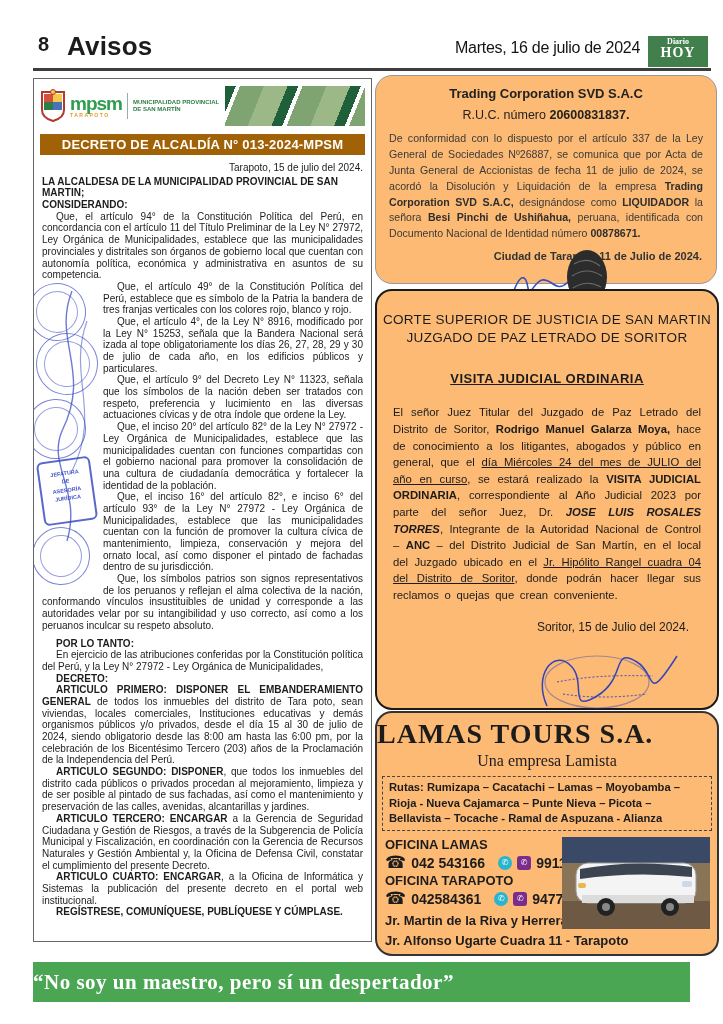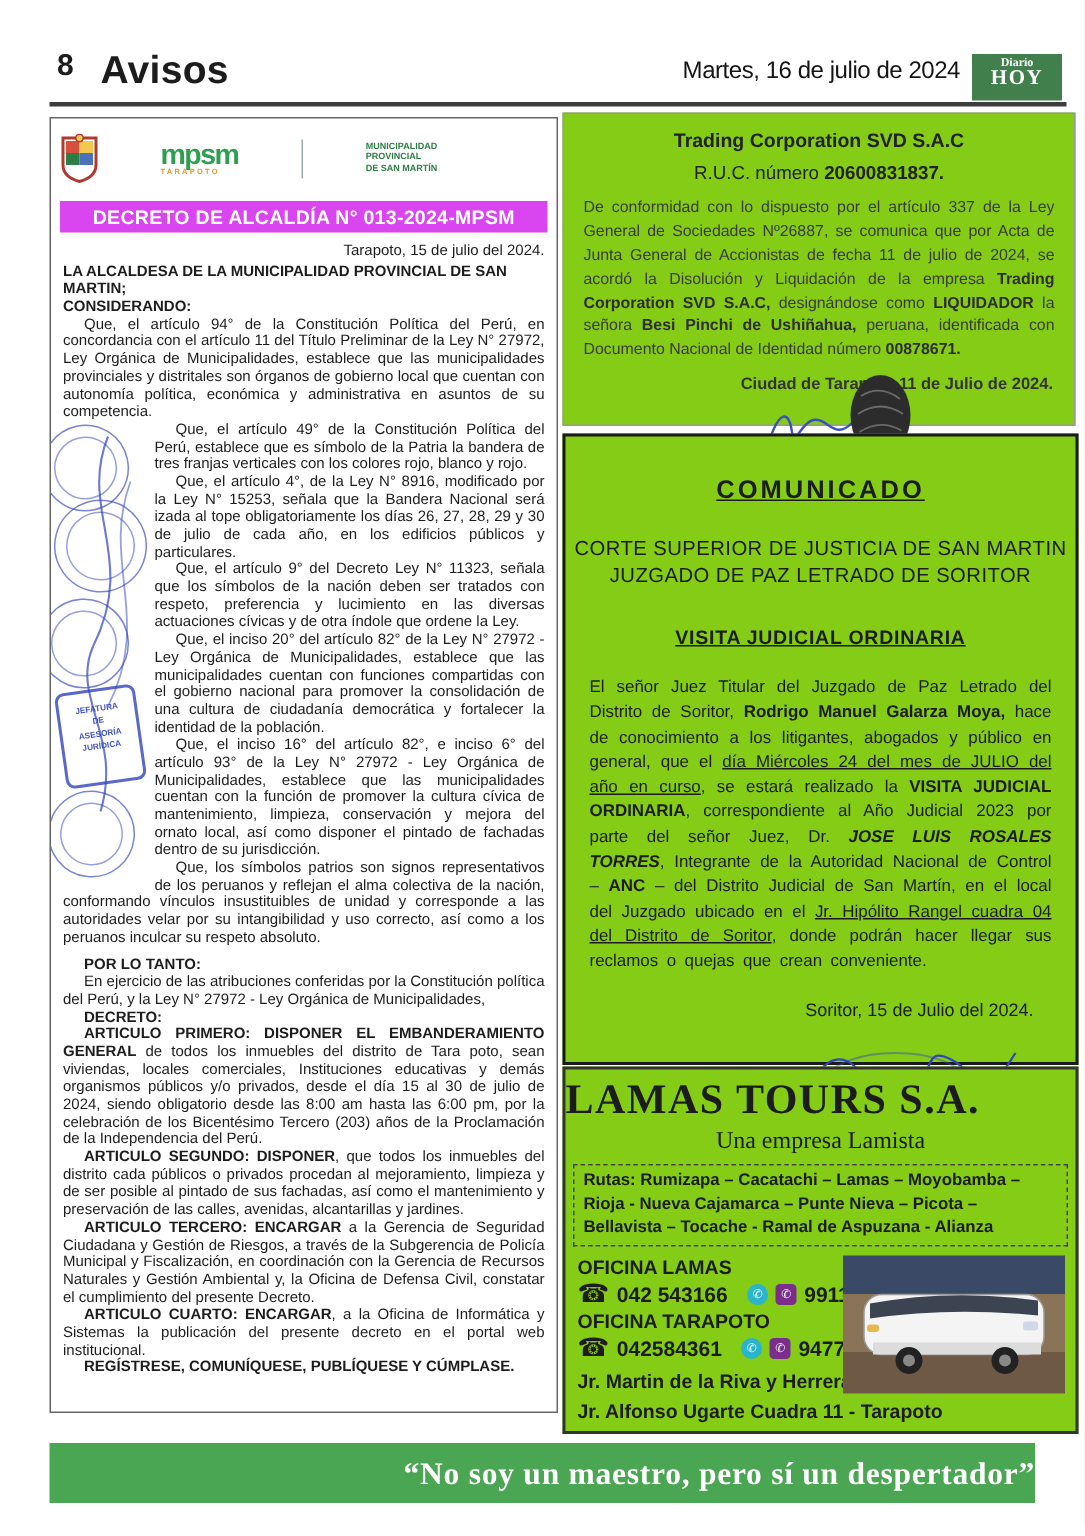--- a/index.html
+++ b/index.html
@@ -12,49 +12,49 @@
   .issue-date{position:absolute;right:83px;top:39px;font-size:16px;letter-spacing:-.3px;color:#141414;}
   .hoy-logo{position:absolute;left:648px;top:36px;width:60px;height:31px;background:#41804d;color:#fff;
             text-align:center;font-family:"Liberation Serif",serif;line-height:1;}
   .hoy-logo .sm{display:block;font-size:8px;font-weight:bold;padding-top:2px;}
   .hoy-logo .lg{display:block;font-size:14px;font-weight:bold;letter-spacing:1px;}
   .header-rule{position:absolute;left:33px;top:68px;width:678px;height:3px;background:#3d3d3d;}
 
   
   .decree-box{position:absolute;left:33px;top:78px;width:337px;height:862px;border:1px solid #666;
               background:#fff;overflow:hidden;}
-  .mpsm-banner{display:flex;align-items:center;height:44px;margin:5px 6px 0 6px;gap:37px;}
+  .mpsm-banner{display:flex;align-items:center;height:44px;margin:5px 6px 0 6px;}
   .arms-icon{width:26px;height:34px;flex:0 0 26px;}
   .mpsm-block{margin-left:4px;line-height:1;}
   .mpsm-abbr{font-size:19px;font-weight:bold;color:#2e9e4f;letter-spacing:-1px;}
   .mpsm-city{font-size:5px;font-weight:bold;color:#e09a2d;letter-spacing:1.5px;}
   .mpsm-div{width:1px;height:26px;background:#9aa;margin:0 5px;}
   .mpsm-org{font-size:6px;font-weight:bold;color:#2e7d46;line-height:1.25;}
   .banner-art{flex:1;height:40px;margin-left:6px;
       background:repeating-linear-gradient(112deg,#1f5f3a 0 10px,#ffffff 10px 14px,#7fa471 14px 36px,#9db887 36px 58px);}
-  .decree-titlebar{margin:6px 6px 0 6px;height:21px;background:#d946ef;color:#fff;font-weight:bold;
+  .decree-titlebar{margin:6px 6px 0 6px;height:21px;background:#a16207;color:#fff;font-weight:bold;
                    font-size:13px;text-align:center;line-height:21px;letter-spacing:.2px;}
   .decree-body{padding:4px 8px 0 8px;font-size:10px;line-height:1.17;}
   .decree-dateline{text-align:right;font-size:10px;margin:3px 0 2px 0;}
   .d-head{font-weight:bold;font-size:10px;margin:0;}
   .d-par{margin:0;text-align:justify;text-indent:14px;}
   .seal-float{float:left;width:57px;height:310px;position:relative;margin-right:4px;}
   .seal{position:absolute;border:1.5px solid rgba(48,66,190,.65);border-radius:50%;}
   .seal.s1{left:-14px;top:2px;width:56px;height:56px;transform:rotate(-12deg);}
   .seal.s2{left:-6px;top:52px;width:60px;height:60px;transform:rotate(9deg);}
   .seal.s3{left:-16px;top:118px;width:58px;height:58px;transform:rotate(-4deg);}
   .seal.s5{left:-10px;top:246px;width:56px;height:56px;transform:rotate(6deg);}
   .seal-inner{position:absolute;inset:7px;border:1px solid rgba(48,66,190,.5);border-radius:50%;}
   .stamp{position:absolute;left:-2px;top:178px;width:50px;height:52px;border:2px solid rgba(48,66,190,.8);
          border-radius:6px;transform:rotate(-8deg);color:rgba(48,66,190,.9);
          font-size:5.5px;font-weight:bold;text-align:center;padding-top:8px;line-height:1.5;}
   .squiggle-overlay{position:absolute;left:0;top:0;pointer-events:none;}
 
   
-  .rbox{position:absolute;left:375px;width:340px;background:#84cc16;}
+  .rbox{position:absolute;left:375px;width:340px;background:#fdba74;border-radius:17px;}
   .trading-box{top:75px;height:207px;border:1px solid #999;}
   .t-title{text-align:center;font-weight:bold;font-size:13px;margin-top:10px;color:#222;}
   .t-ruc{text-align:center;font-size:12.5px;margin-top:7px;color:#222;}
   .t-body{margin:9px 13px 0 13px;font-size:10.6px;line-height:1.5;text-align:justify;color:#3a3a3a;}
   .t-body b{color:#2e2e2e;}
   .t-date{text-align:right;font-size:11px;font-weight:bold;color:#333;margin:8px 14px 0 0;}
   .t-sign{position:relative;height:70px;}
   .t-name{position:absolute;left:60px;top:40px;width:200px;text-align:center;font-size:10.5px;font-weight:bold;color:#333;}
   .t-role{position:absolute;left:60px;top:56px;width:200px;text-align:center;font-size:10.5px;font-weight:bold;color:#333;}
 
@@ -79,21 +79,21 @@
   .badge{width:14px;height:14px;display:inline-flex;align-items:center;justify-content:center;
          color:#fff;font-size:8px;line-height:1;}
   .badge.teal{background:#2ab5cf;border-radius:50%;margin-left:8px;}
   .badge.purple{background:#7b2d8b;border-radius:3px;}
   .l-address{font-weight:bold;font-size:13px;line-height:1.55;margin-top:4px;}
   .van-photo{position:absolute;right:7px;top:0;width:148px;height:92px;overflow:hidden;
      background:linear-gradient(#3a4a66 0 26px,#8a7457 26px 70%,#6e5a44 70% 100%);}
 
   
   .footer-banner{position:absolute;left:33px;top:962px;width:657px;height:40px;background:#4aa652;
-      color:#fff;text-align:right;line-height:40px;font-family:"Liberation Serif",serif;
+      color:#fff;text-align:left;line-height:40px;font-family:"Liberation Serif",serif;
       font-weight:bold;font-size:21px;letter-spacing:.5px;}
 </style>
 </head>
 <body>
 
 <div class="page">
 
   <div class="page-num">8</div>
   <div class="section-title">Avisos</div>
   <div class="issue-date">Martes, 16 de julio de 2024</div>
@@ -190,21 +190,20 @@
       <svg style="position:absolute;left:188px;top:-14px;" width="46" height="58" viewBox="0 0 46 58">
         <ellipse cx="23" cy="29" rx="20" ry="27" fill="#2c2c2c"></ellipse>
         <path d="M10 16 q13 -8 26 2 M8 28 q15 -10 30 0 M9 40 q14 -9 28 -1 M13 50 q10 -7 20 -1" stroke="#6a6a6a" stroke-width="1.2" fill="none"></path>
       </svg>
       <div class="t-name">Besi Pinchi de Ushiñahua</div>
       <div class="t-role">Liquidadora</div>
     </div>
   </div>
 
   <div class="rbox comunicado-box">
-    <div class="c-title">COMUNICADO</div>
     <div class="c-court">
       <span>CORTE SUPERIOR DE JUSTICIA DE SAN MARTIN</span><br>
       <span>JUZGADO DE PAZ LETRADO DE SORITOR</span>
     </div>
     <div class="c-sub">VISITA JUDICIAL ORDINARIA</div>
     <div class="c-body"><span>El señor Juez Titular del Juzgado de Paz Letrado del Distrito de Soritor, </span><b>Rodrigo Manuel Galarza Moya,</b><span> hace de conocimiento a los litigantes, abogados y público en general, que el </span><u>día Miércoles 24 del mes de JULIO del año en curso</u><span>, se estará realizado la </span><b>VISITA JUDICIAL ORDINARIA</b><span>, correspondiente al Año Judicial 2023 por parte del señor Juez, Dr. </span><b><i>JOSE LUIS ROSALES TORRES</i></b><span>, Integrante de la Autoridad Nacional de Control – </span><b>ANC</b><span> – del Distrito Judicial de San Martín, en el local del Juzgado ubicado en el </span><u>Jr. Hipólito Rangel cuadra 04 del Distrito de Soritor</u><span>, donde podrán hacer llegar sus reclamos o quejas que crean conveniente.</span></div>
     <div class="c-date">Soritor, 15 de Julio del 2024.</div>
     <div class="c-sign">
       <svg style="position:absolute;left:150px;top:2px;" width="160" height="86" viewBox="0 0 160 86">
         <path d="M20 70 C6 40, 26 12, 44 30 C60 46, 40 78, 70 60 C100 42, 84 10, 110 26 C130 38, 118 70, 150 20" stroke="#3344bb" stroke-width="1.5" fill="none"></path>

